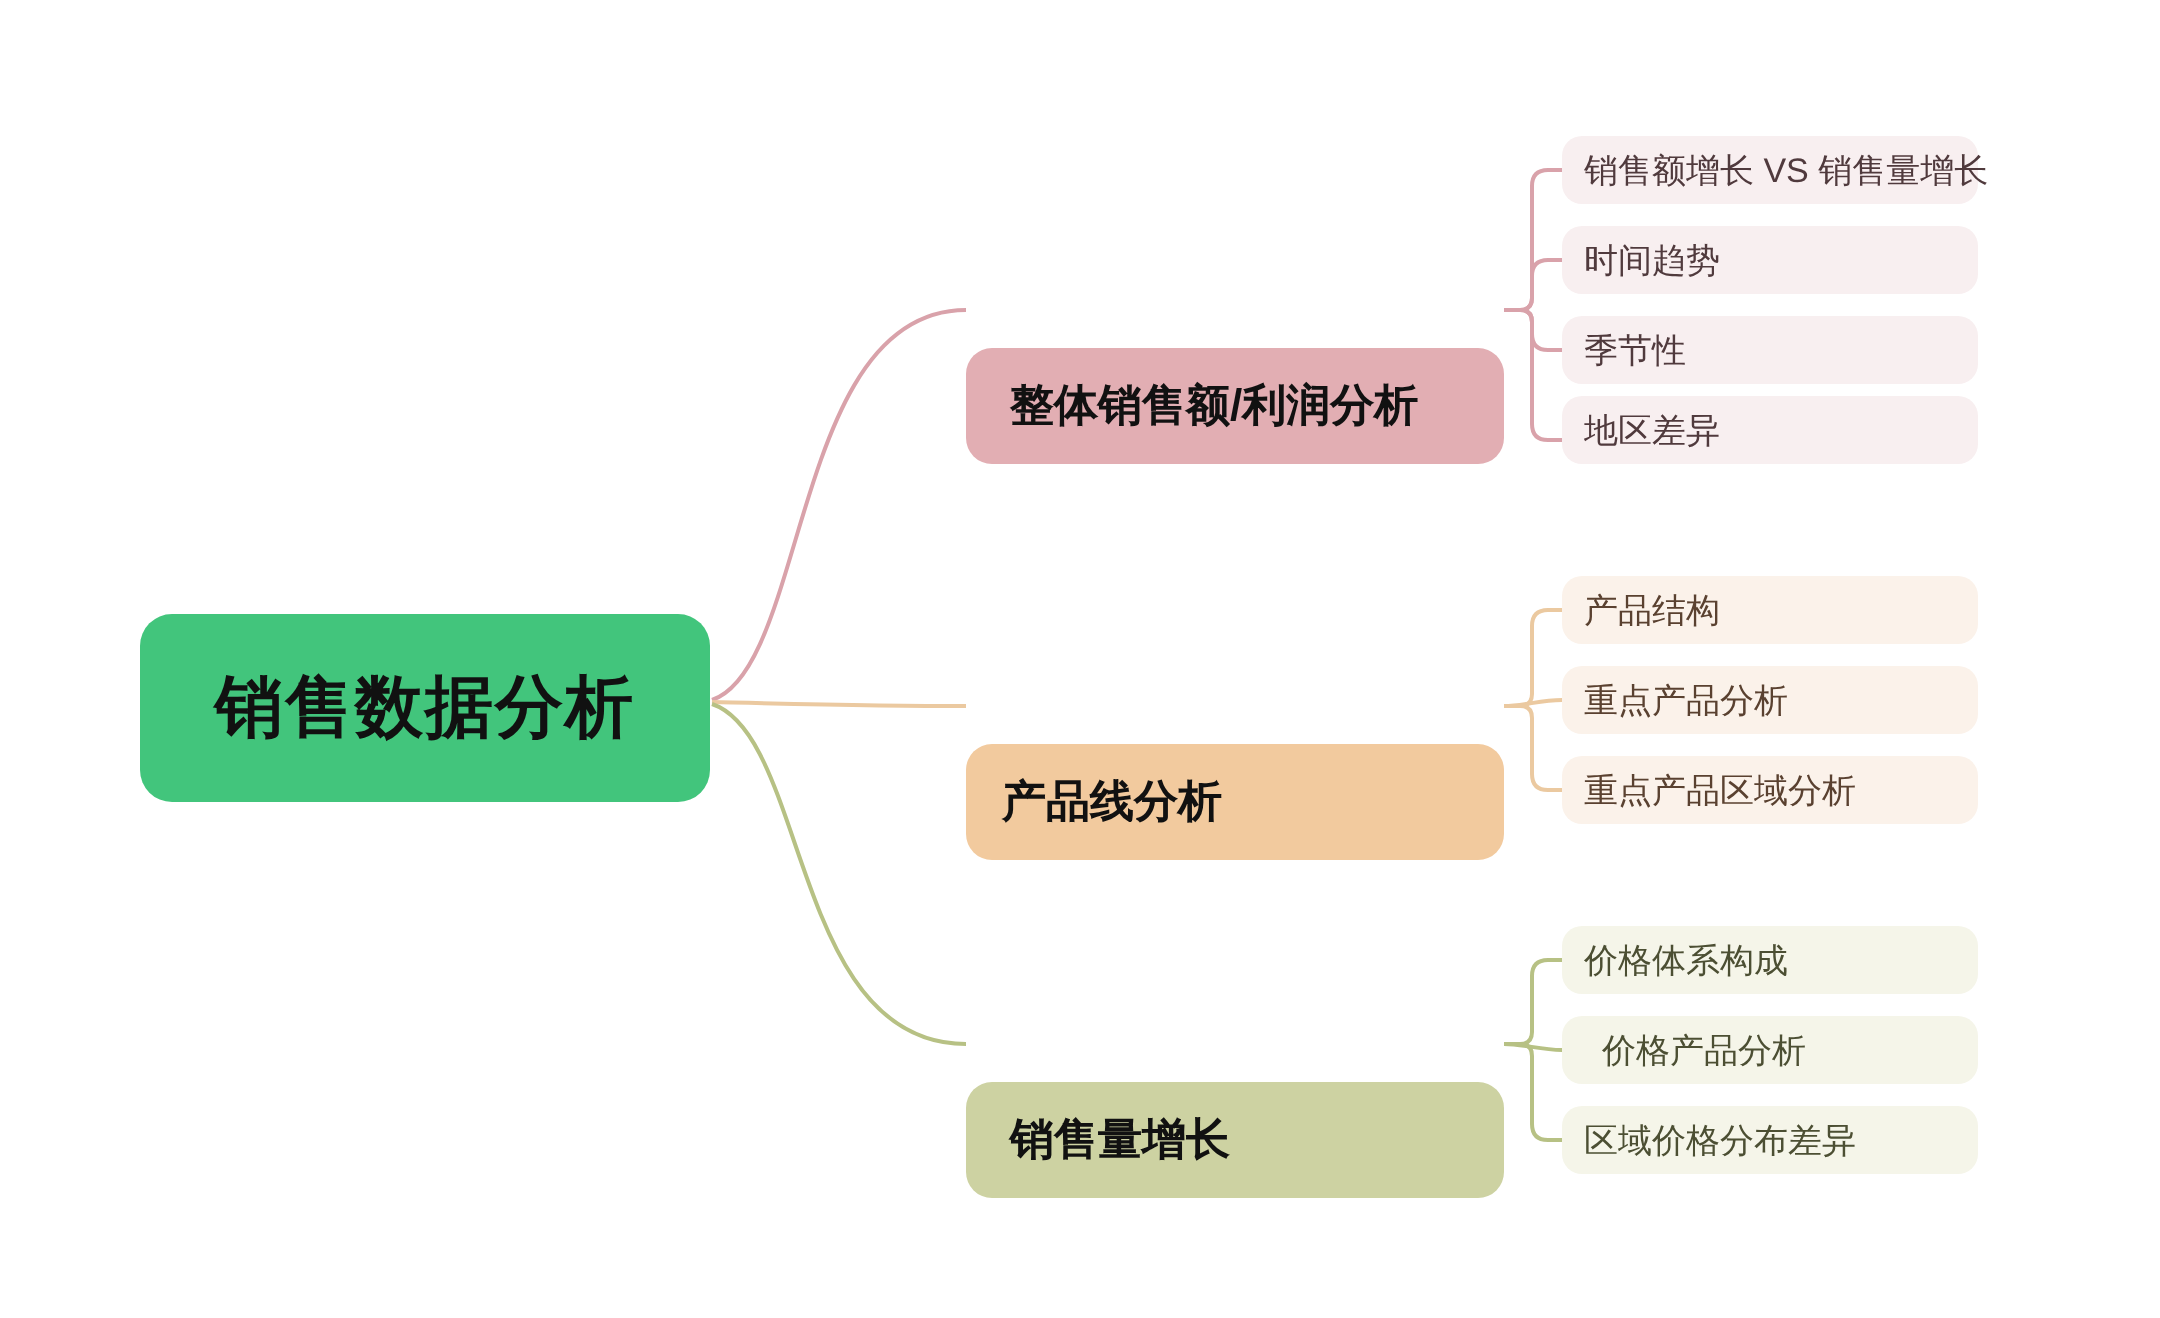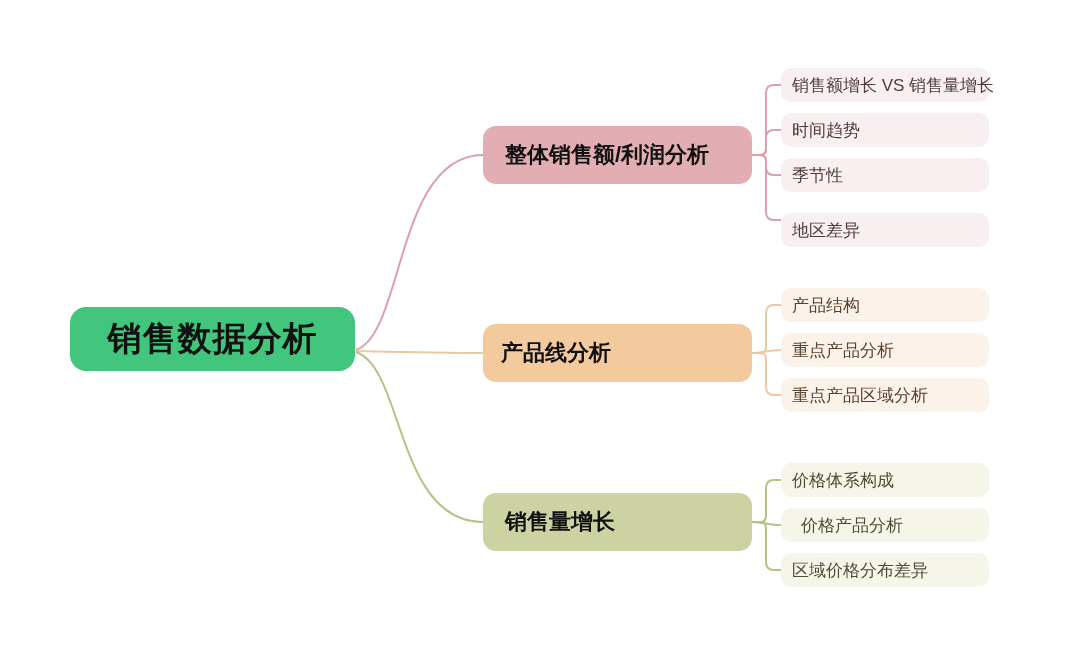--- a/index.html
+++ b/index.html
@@ -6,35 +6,35 @@
   .canvas{
     position:relative;width:1080px;height:659px;background:#ffffff;overflow:hidden;
     font-family:"Liberation Sans","DejaVu Sans",sans-serif;
   }
   .connectors{position:absolute;left:0;top:0;width:1080px;height:659px;}
   .node{
     position:absolute;display:flex;align-items:center;box-sizing:border-box;
     color:#111111;white-space:nowrap;
   }
   .root-node{
-    left:70px;top:307px;width:285px;height:64px;border-radius:16px;
+    left:70px;top:307px;width:285px;height:94px;border-radius:16px;
     justify-content:center;font-size:34px;font-weight:bold;letter-spacing:1px;
   }
   .branch-node{
     left:483px;width:269px;height:58px;border-radius:13px;
-    padding-left:22px;font-size:22px;font-weight:bold;
+    padding-left:22px;font-size:22px;font-weight:bold;margin-top:48px;
   }
   .branch-1{top:126px;}
   .branch-2{top:324px;padding-left:18px;}
   .branch-3{top:493px;}
   .leaf-node{
     left:781px;width:208px;height:34px;border-radius:10px;
     padding-left:11px;font-size:17px;font-weight:500;
   }
-  .b1l0{top:68px;} .b1l1{top:113px;} .b1l2{top:158px;} .b1l3{top:213px;}
+  .b1l0{top:68px;} .b1l1{top:113px;} .b1l2{top:158px;} .b1l3{top:198px;}
   .b2l0{top:288px;} .b2l1{top:333px;text-align:right;} .b2l2{top:378px;}
   .b3l0{top:463px;} .b3l1{top:508px;} .b3l2{top:553px;}
 </style>
 </head>
 <body>
 
 <div class="canvas">
 
   <svg class="connectors" viewBox="0 0 1080 659" fill="none" xmlns="http://www.w3.org/2000/svg">
 

